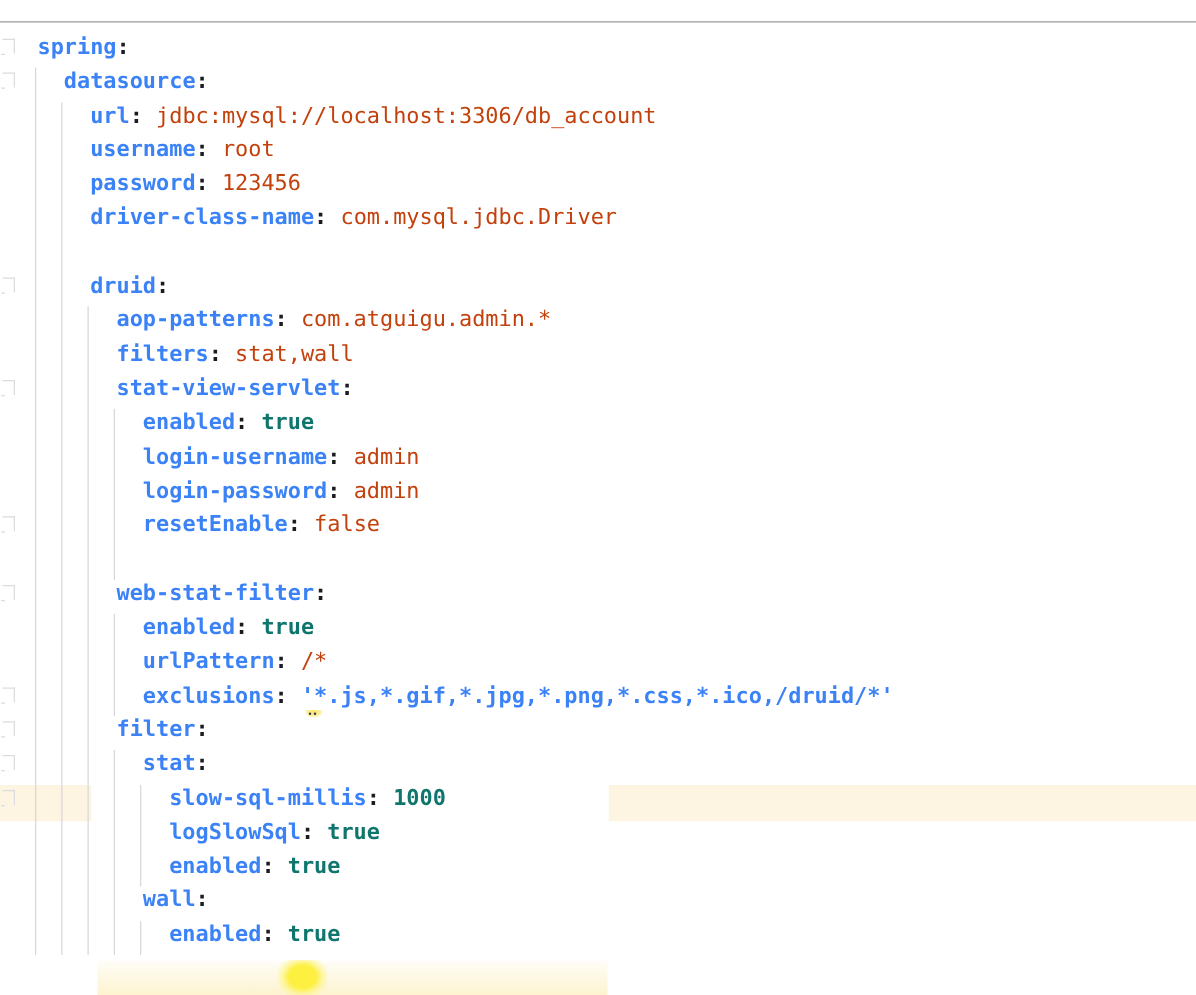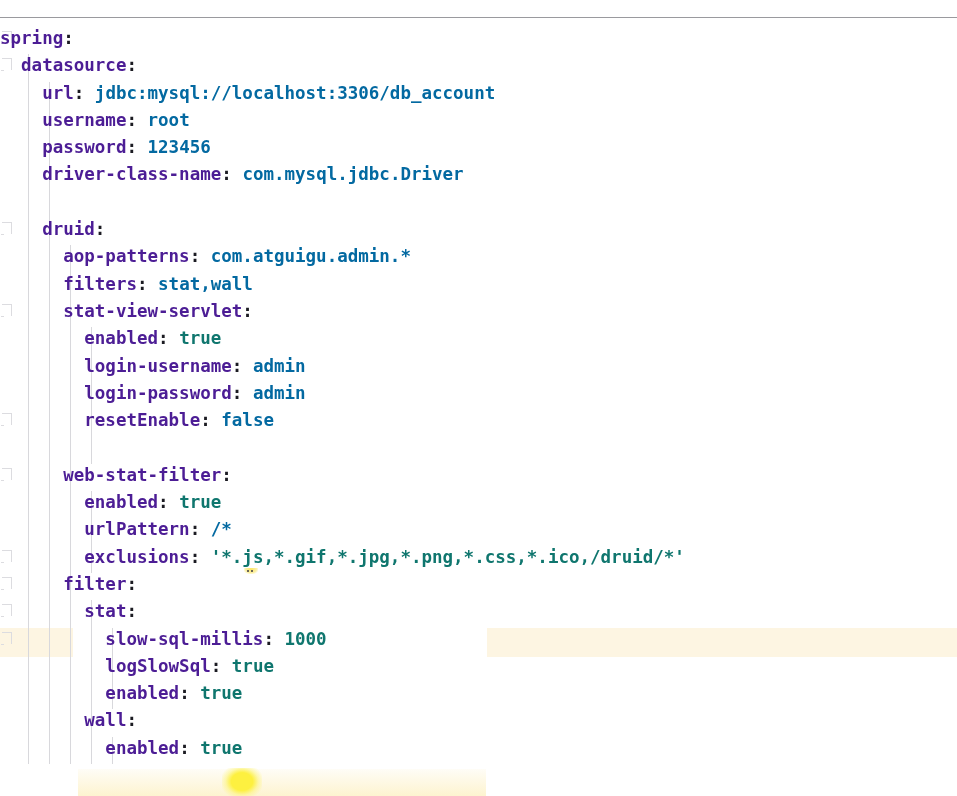--- a/index.html
+++ b/index.html
@@ -48,25 +48,25 @@
   
   .code{
     position:absolute;left:0;top:25px;width:957px;
     font-size:17.5px;
     line-height:27.3px;
     white-space:pre;
     font-weight:bold;
     letter-spacing:0px;
   }
   .ln{height:27.3px;white-space:pre;}
-  .k{color:#4c1d95;}           
+  .k{color:#3b82f6;padding-left:30px;}           
   .p{color:#1b1b22;}           
-  .v{color:#0369a1;font-weight:bold;} 
+  .v{color:#c2410c;font-weight:normal;} 
   .b{color:#0f766e;}           
-  .s{color:#0f766e;}           
+  .s{color:#3b82f6;}           
   .sp{color:transparent;}
   
   .squig{
     position:absolute;left:244px;top:568px;width:14px;height:6px;
     background:radial-gradient(ellipse at 50% 20%, rgba(250,228,90,0.95) 0%, rgba(250,228,90,0.55) 55%, rgba(255,255,255,0) 80%);
     pointer-events:none;
   }
   .squig i{
     position:absolute;left:3px;top:2px;width:2px;height:2px;background:#3a3a46;border-radius:50%;
   }

